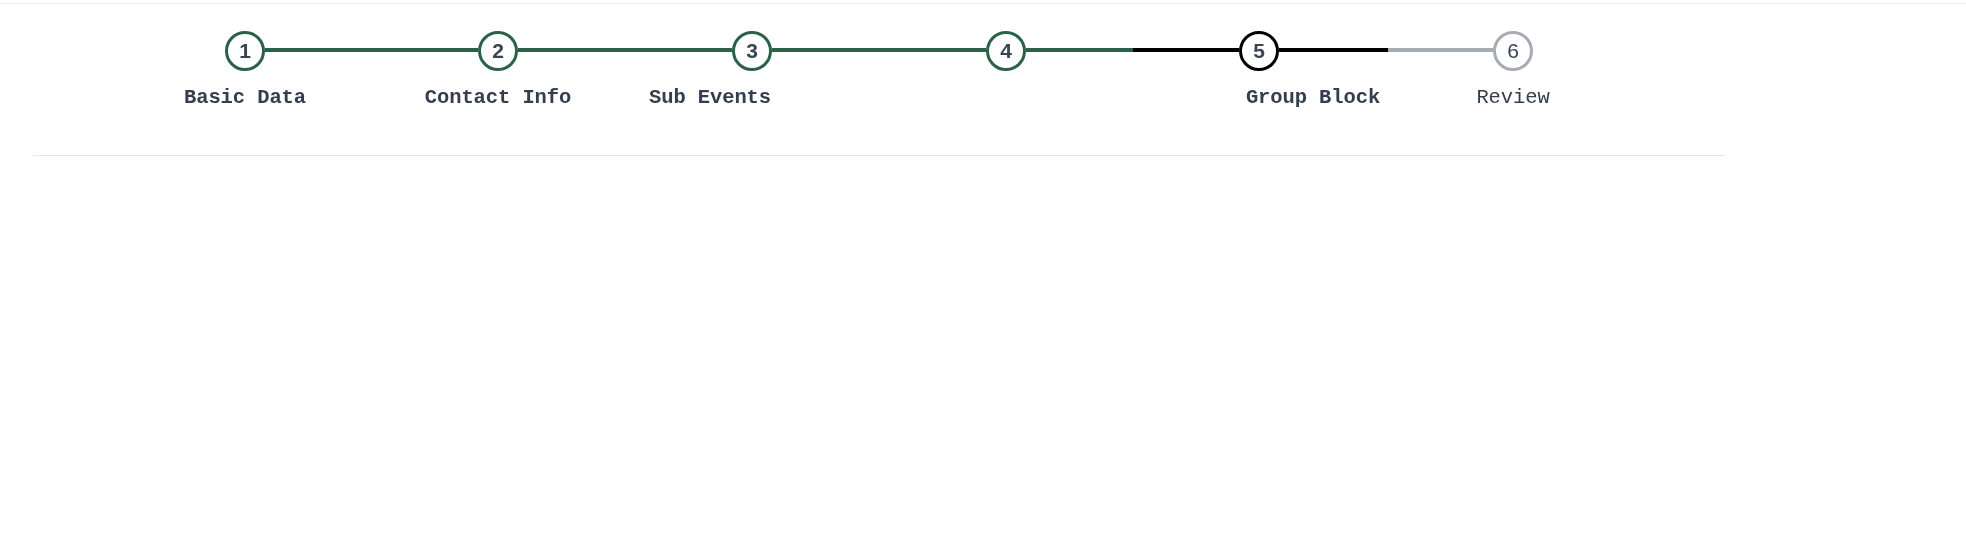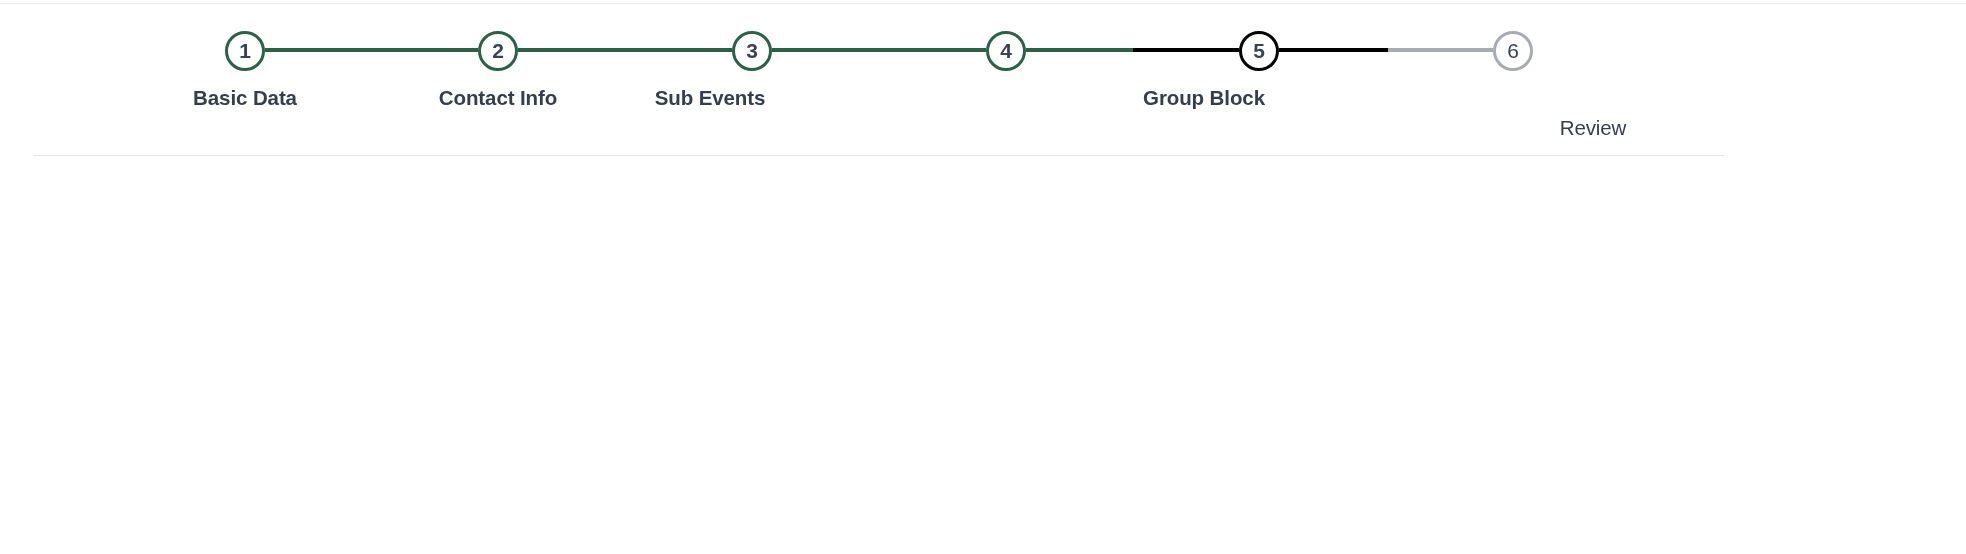--- a/index.html
+++ b/index.html
@@ -94,20 +94,21 @@
   .node.todo .num { color: #3a4354; font-weight: 400; }
 
   .step-label {
     position: absolute;
     top: 86px;
     transform: translateX(-50%);
     white-space: nowrap;
     font-size: 20.5px;
     color: #353e4e;
     letter-spacing: -0.1px;
+    font-family: Liberation Mono, monospace;
   }
   .step-label.strong { font-weight: 700; }
   .step-label.weak   { font-weight: 400; }
 
   
   .section-divider {
     position: absolute;
     left: 33px;
     top: 155px;
     width: 1691px;
@@ -191,25 +192,25 @@
         <div class="node done" style="left: 752px;">
           <span class="num">3</span>
         </div>
         <div class="step-label strong" style="left: 710px;">Sub Events</div>
         <div class="node done" style="left: 1006px;">
           <span class="num">4</span>
         </div>
         <div class="node current" style="left: 1259px;">
           <span class="num">5</span>
         </div>
-        <div class="step-label strong" style="left: 1204px;">Group Block</div>
+        <div class="step-label strong" style="left: 1313px;">Group Block</div>
         <div class="node todo" style="left: 1513px;">
           <span class="num">6</span>
         </div>
-        <div class="step-label weak" style="left: 1593px; margin-top: 30px;">Review</div>
+        <div class="step-label weak" style="left: 1513px;">Review</div>
       </div>
   </div>
 
   <div class="section-divider"></div>
 
   <div class="action-row">
     <div class="highlight-box"></div>
     <button class="primary-btn">New Group Block</button>
   </div>
 

